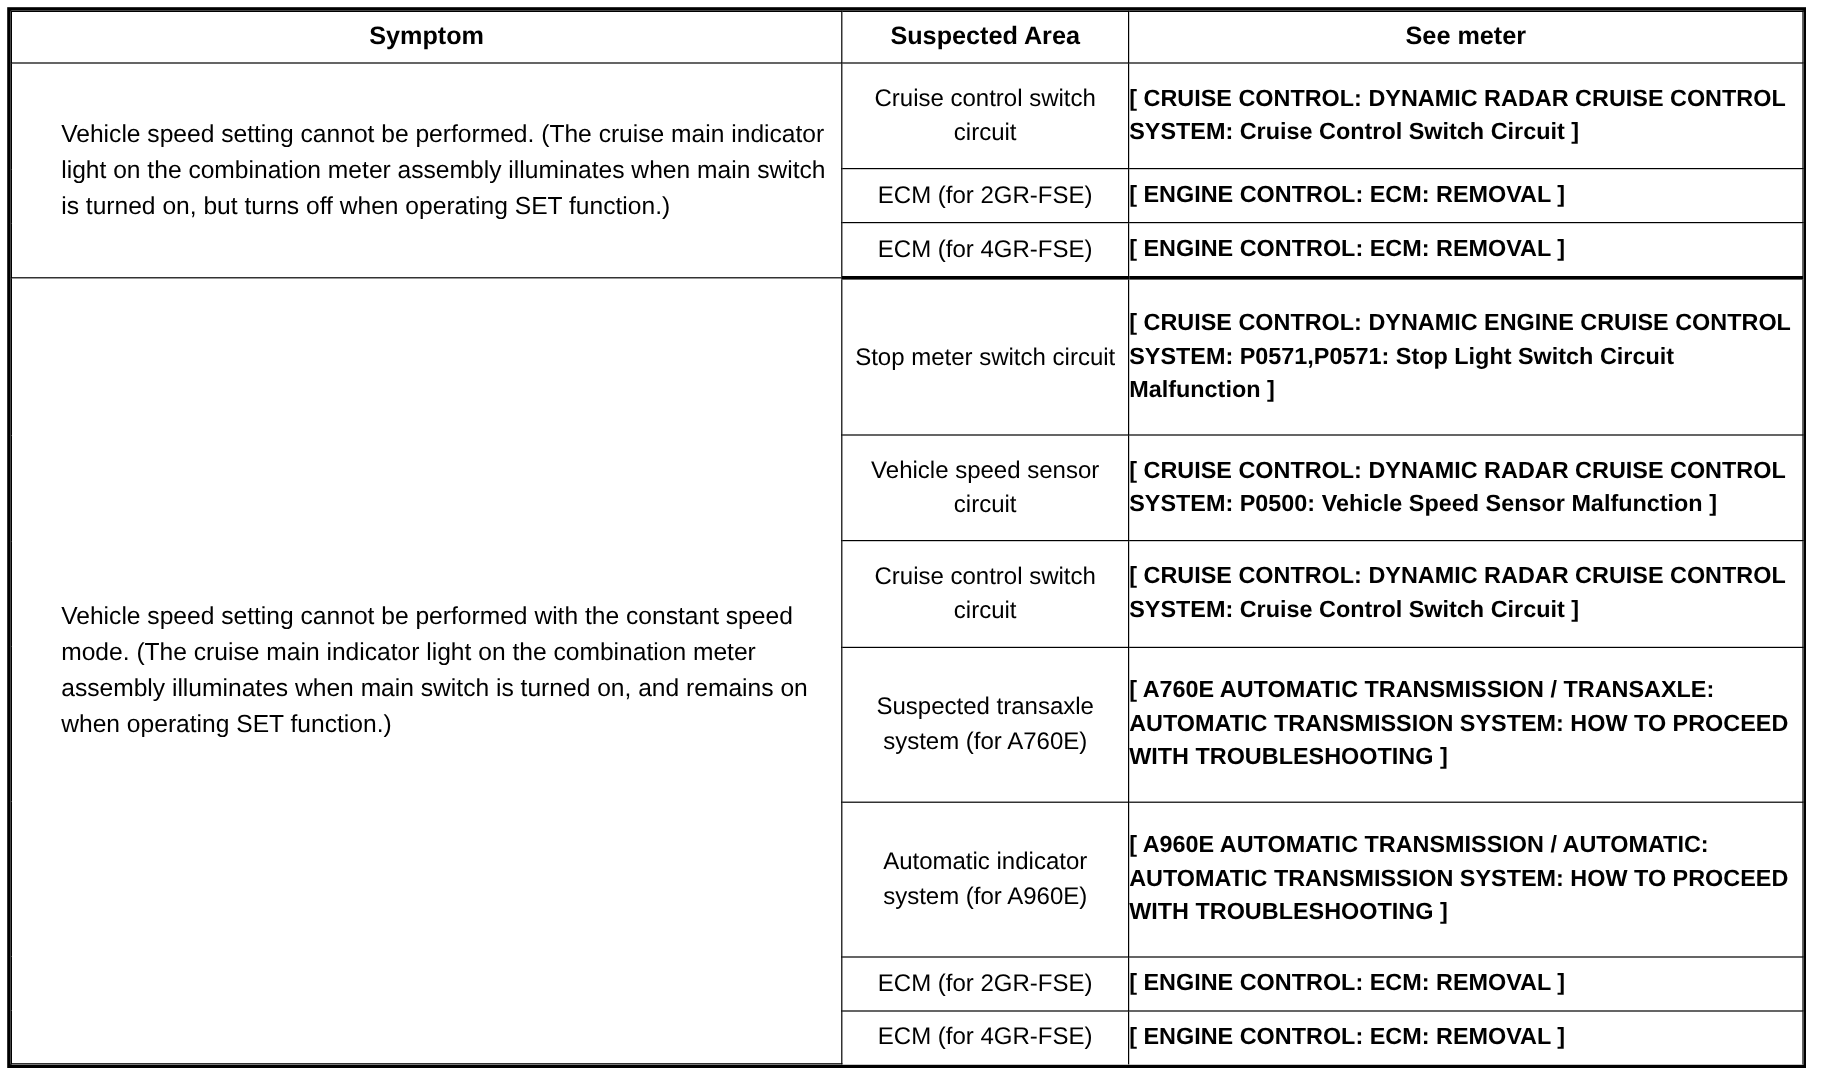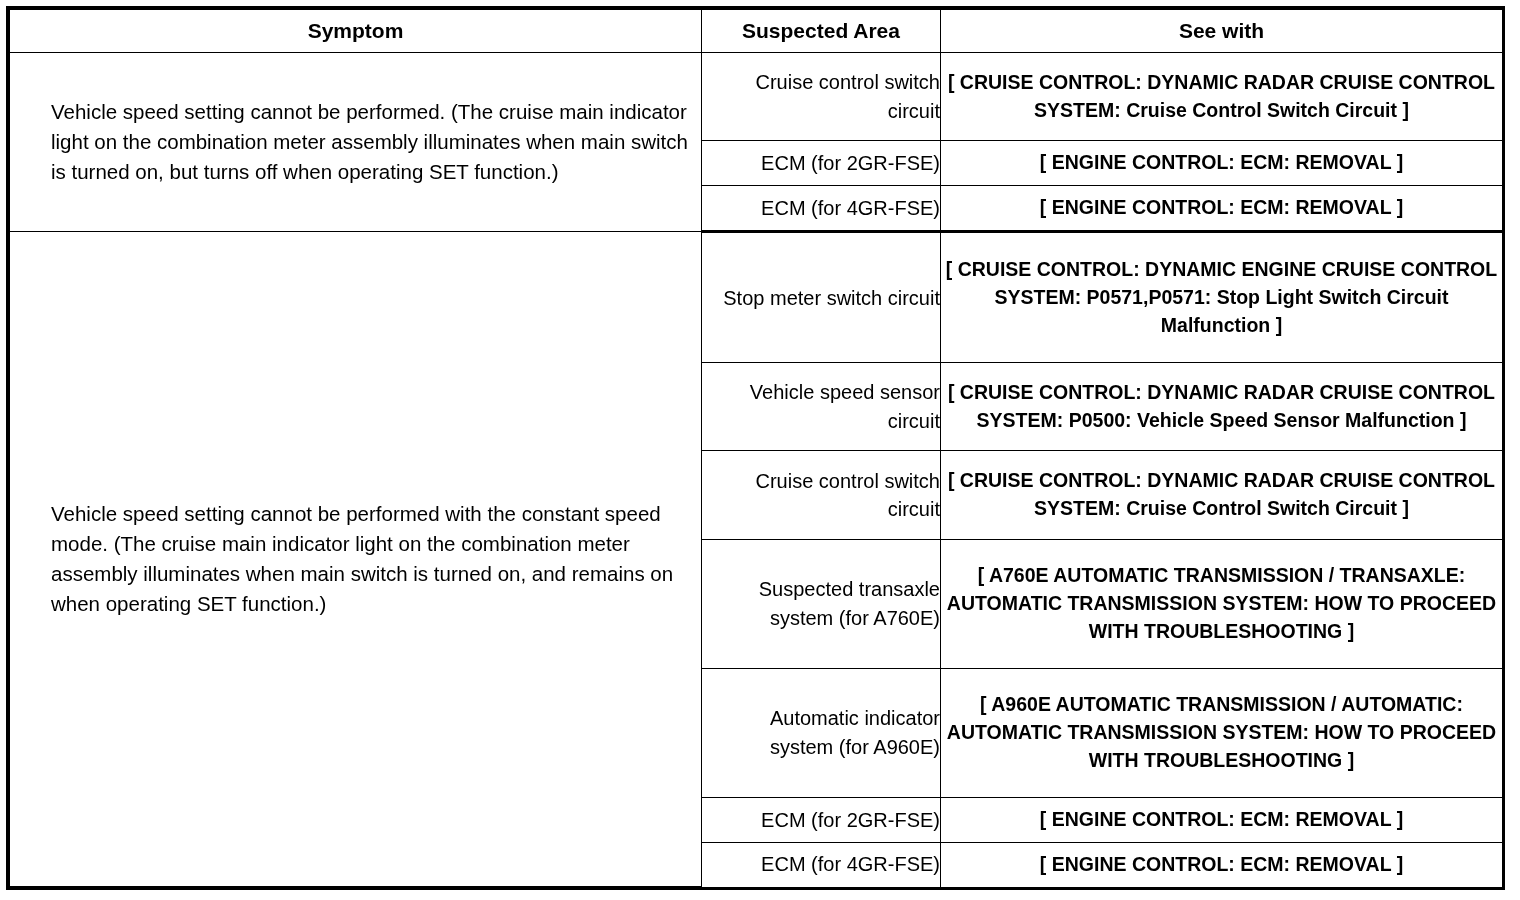--- a/index.html
+++ b/index.html
@@ -73,30 +73,29 @@
     line-height: 1.46;
     padding: 4px 6px 4px 8px;
   }
   td.symptom-cell .symptom-text {
     display: block;
     margin-left: 41px;
   }
 
   
   td.area-cell {
-    text-align: right;
+    text-align: center;
     vertical-align: middle;
     font-size: 20px;
     line-height: 1.42;
     padding: 5px 4px 5px 8px;
   }
 
   
   td.page-cell {
-    text-align: center;
     vertical-align: middle;
     font-weight: bold;
     font-size: 19.5px;
     line-height: 1.43;
     padding: 6px 8px;
   }
 
   
   tr.group-end > td,
   tr.group-end > th {
@@ -116,21 +115,21 @@
     <table class="symptom-table">
       <colgroup>
         <col class="c-symptom">
         <col class="c-area">
         <col class="c-page">
       </colgroup>
       <thead>
         <tr>
           <th>Symptom</th>
           <th>Suspected Area</th>
-          <th>See with</th>
+          <th>See meter</th>
         </tr>
       </thead>
       <tbody>
 
         <tr>
           <td class="symptom-cell" rowspan="3">
             <span class="symptom-text">Vehicle speed setting cannot be performed. (The cruise main indicator light on the combination meter assembly illuminates when main switch is turned on, but turns off when operating SET function.)</span>
           </td>
           <td class="area-cell">Cruise control switch circuit</td>
           <td class="page-cell">[ CRUISE CONTROL: DYNAMIC RADAR CRUISE CONTROL SYSTEM: Cruise Control Switch Circuit ]</td>

